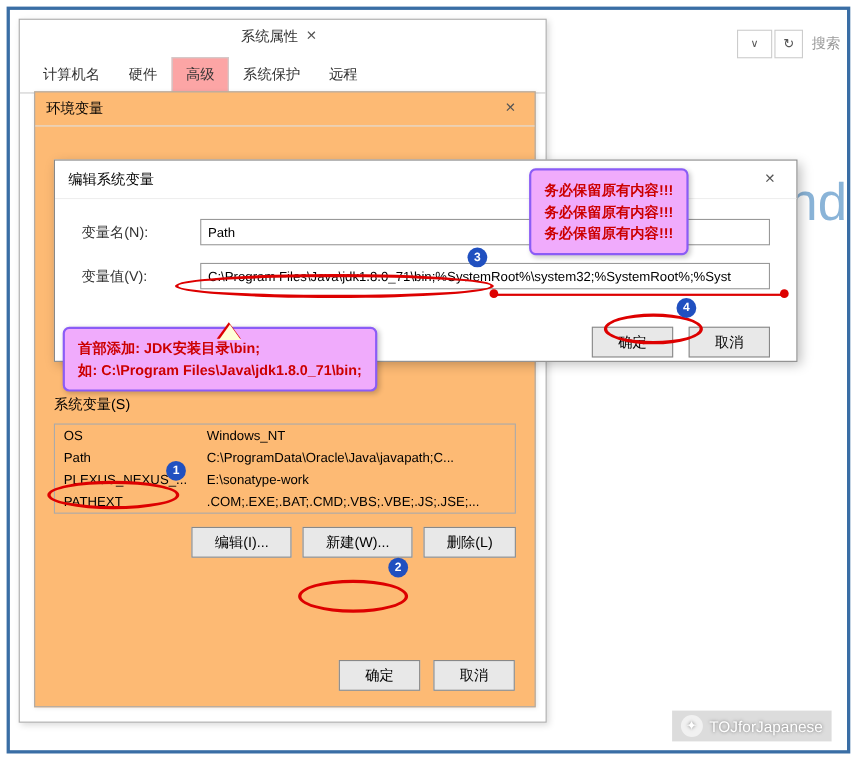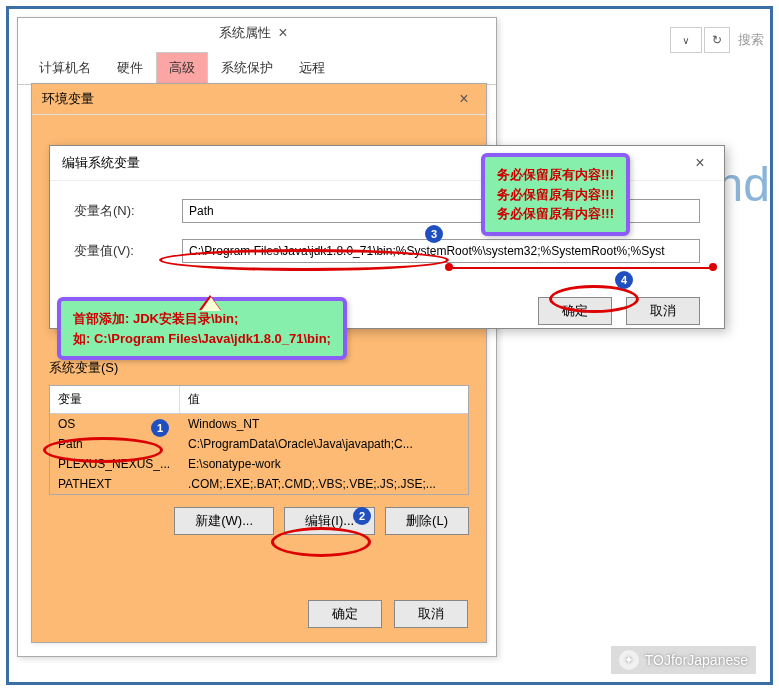--- a/index.html
+++ b/index.html
@@ -47,21 +47,21 @@
 .sysvar-row { display: flex; font-size: 12px; }
 .sysvar-row > div { padding: 3px 8px; white-space: nowrap; overflow: hidden; text-overflow: ellipsis; }
 .sysvar-row > div:first-child { width: 130px; }
 .sysvar-row > div:last-child { flex: 1; }
 .sysvar-buttons { display: flex; justify-content: flex-end; gap: 10px; margin-top: 12px; }
 
 
 .envvar-bottom { position: absolute; bottom: 14px; right: 18px; display: flex; gap: 12px; }
 
 
-.callout-red { position: absolute; border: 4px solid #8b5cf6; border-radius: 6px; background: #86efac; padding: 8px 12px; font-size: 13px; color: #c00; font-weight: bold; box-shadow: 2px 2px 5px rgba(0,0,0,0.2); z-index: 20; }
+.callout-red { position: absolute; border: 2px solid #8b5cf6; border-radius: 6px; background: #f0abfc; padding: 8px 12px; font-size: 13px; color: #c00; font-weight: bold; box-shadow: 2px 2px 5px rgba(0,0,0,0.2); z-index: 20; }
 .callout1 { left: 472px; top: 144px; line-height: 1.5; }
 .callout2 { left: 48px; top: 288px; line-height: 1.5; z-index: 15; }
 .callout2::before { content: ""; position: absolute; top: -14px; left: 140px; border: 10px solid transparent; border-bottom: 14px solid #ffffd8; }
 .callout2::after { content: ""; position: absolute; top: -17px; left: 138px; border: 11px solid transparent; border-bottom: 15px solid #d00; z-index: -1; }
 
 .circle-num { position: absolute; width: 18px; height: 18px; border-radius: 50%; background: #2050c0; color: #fff; font-size: 11px; font-weight: bold; display: flex; align-items: center; justify-content: center; z-index: 25; }
 .red-ellipse { position: absolute; border: 3px solid #d00; border-radius: 50%; z-index: 22; pointer-events: none; }
 .red-underline { position: absolute; border-bottom: 2px solid #d00; z-index: 21; }
 .red-dot { position: absolute; width: 8px; height: 8px; background: #d00; border-radius: 50%; z-index: 22; }
 
@@ -103,46 +103,42 @@
     </div>
     <div class="envvar-bottom">
       <button class="btn">确定</button>
       <button class="btn">取消</button>
     </div>
   </div>
 
   <div class="sysvar-section">
     <div class="sysvar-label">系统变量(S)</div>
     <div class="sysvar-table">
-      <div class="sysvar-header">
-        <div>变量</div>
-        <div>值</div>
-      </div>
       <div class="sysvar-rows">
         <div class="sysvar-row">
           <div>OS</div>
           <div>Windows_NT</div>
         </div>
         <div class="sysvar-row">
           <div>Path</div>
           <div>C:\ProgramData\Oracle\Java\javapath;C...</div>
         </div>
         <div class="sysvar-row">
           <div>PLEXUS_NEXUS_...</div>
           <div>E:\sonatype-work</div>
         </div>
         <div class="sysvar-row">
           <div>PATHEXT</div>
           <div>.COM;.EXE;.BAT;.CMD;.VBS;.VBE;.JS;.JSE;...</div>
         </div>
       </div>
     </div>
     <div class="sysvar-buttons">
+      <button class="btn">编辑(I)...</button>
       <button class="btn">新建(W)...</button>
-      <button class="btn">编辑(I)...</button>
       <button class="btn">删除(L)</button>
     </div>
   </div>
 
   <div class="editvar">
     <div class="editvar-title">
       <span>编辑系统变量</span>
       <span class="close-x">×</span>
     </div>
     <div class="editvar-body">

